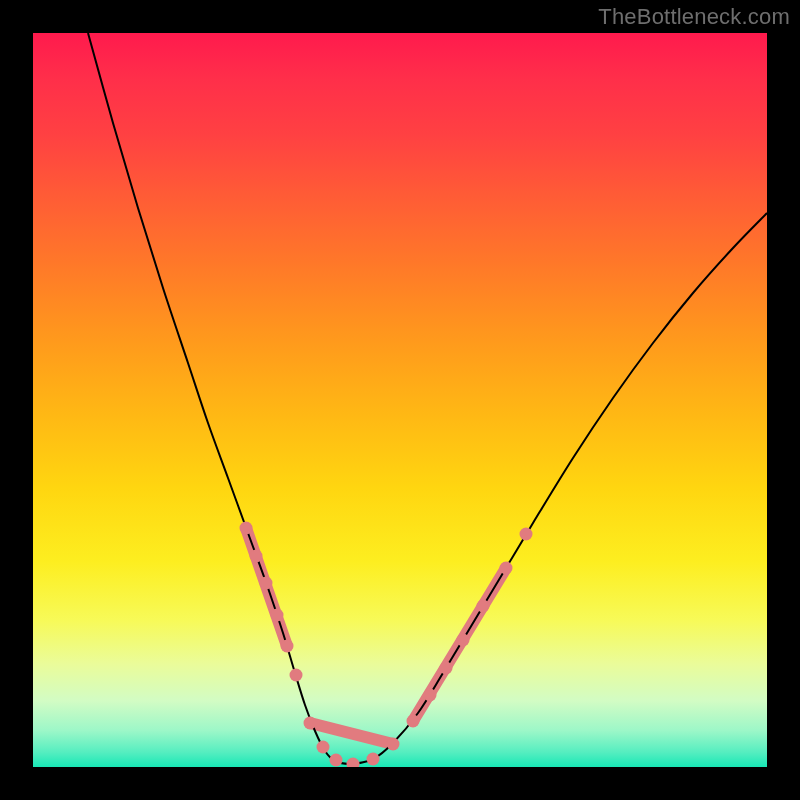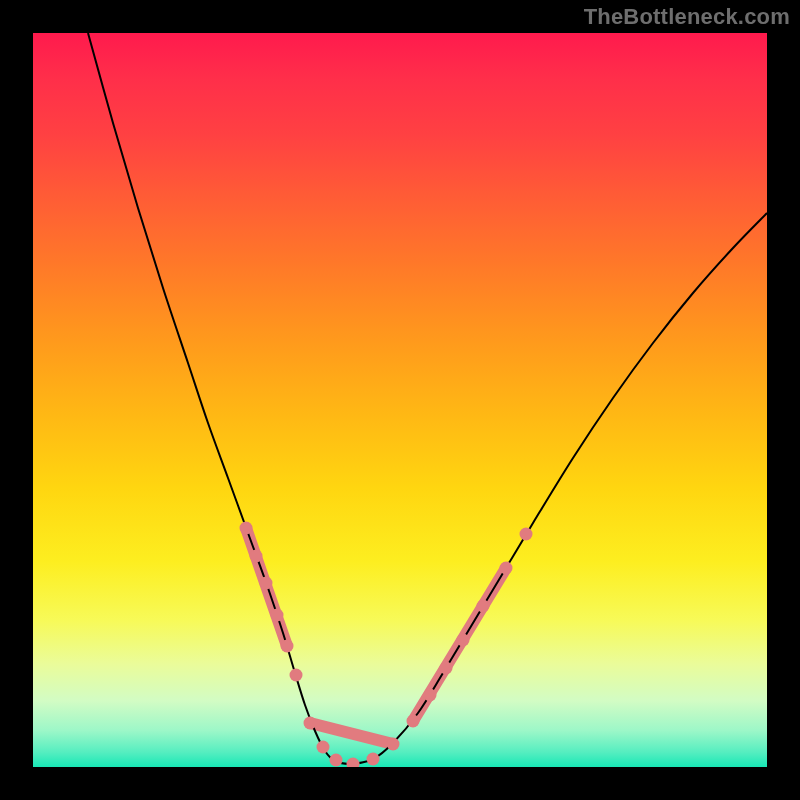--- a/index.html
+++ b/index.html
@@ -49,21 +49,21 @@
       #18e7b6 100%
     );
   }
   .watermark {
     position: absolute;
     top: 4px;
     right: 10px;
     color: #6e6e6e;
     font-size: 22px;
     letter-spacing: 0.2px;
-    font-weight: 700;
+    font-weight: 400;
     user-select: none;
     text-align: right;
   }
   svg.curve {
     position: absolute;
     inset: 0;
     width: 734px;
     height: 734px;
     overflow: visible;
   }

